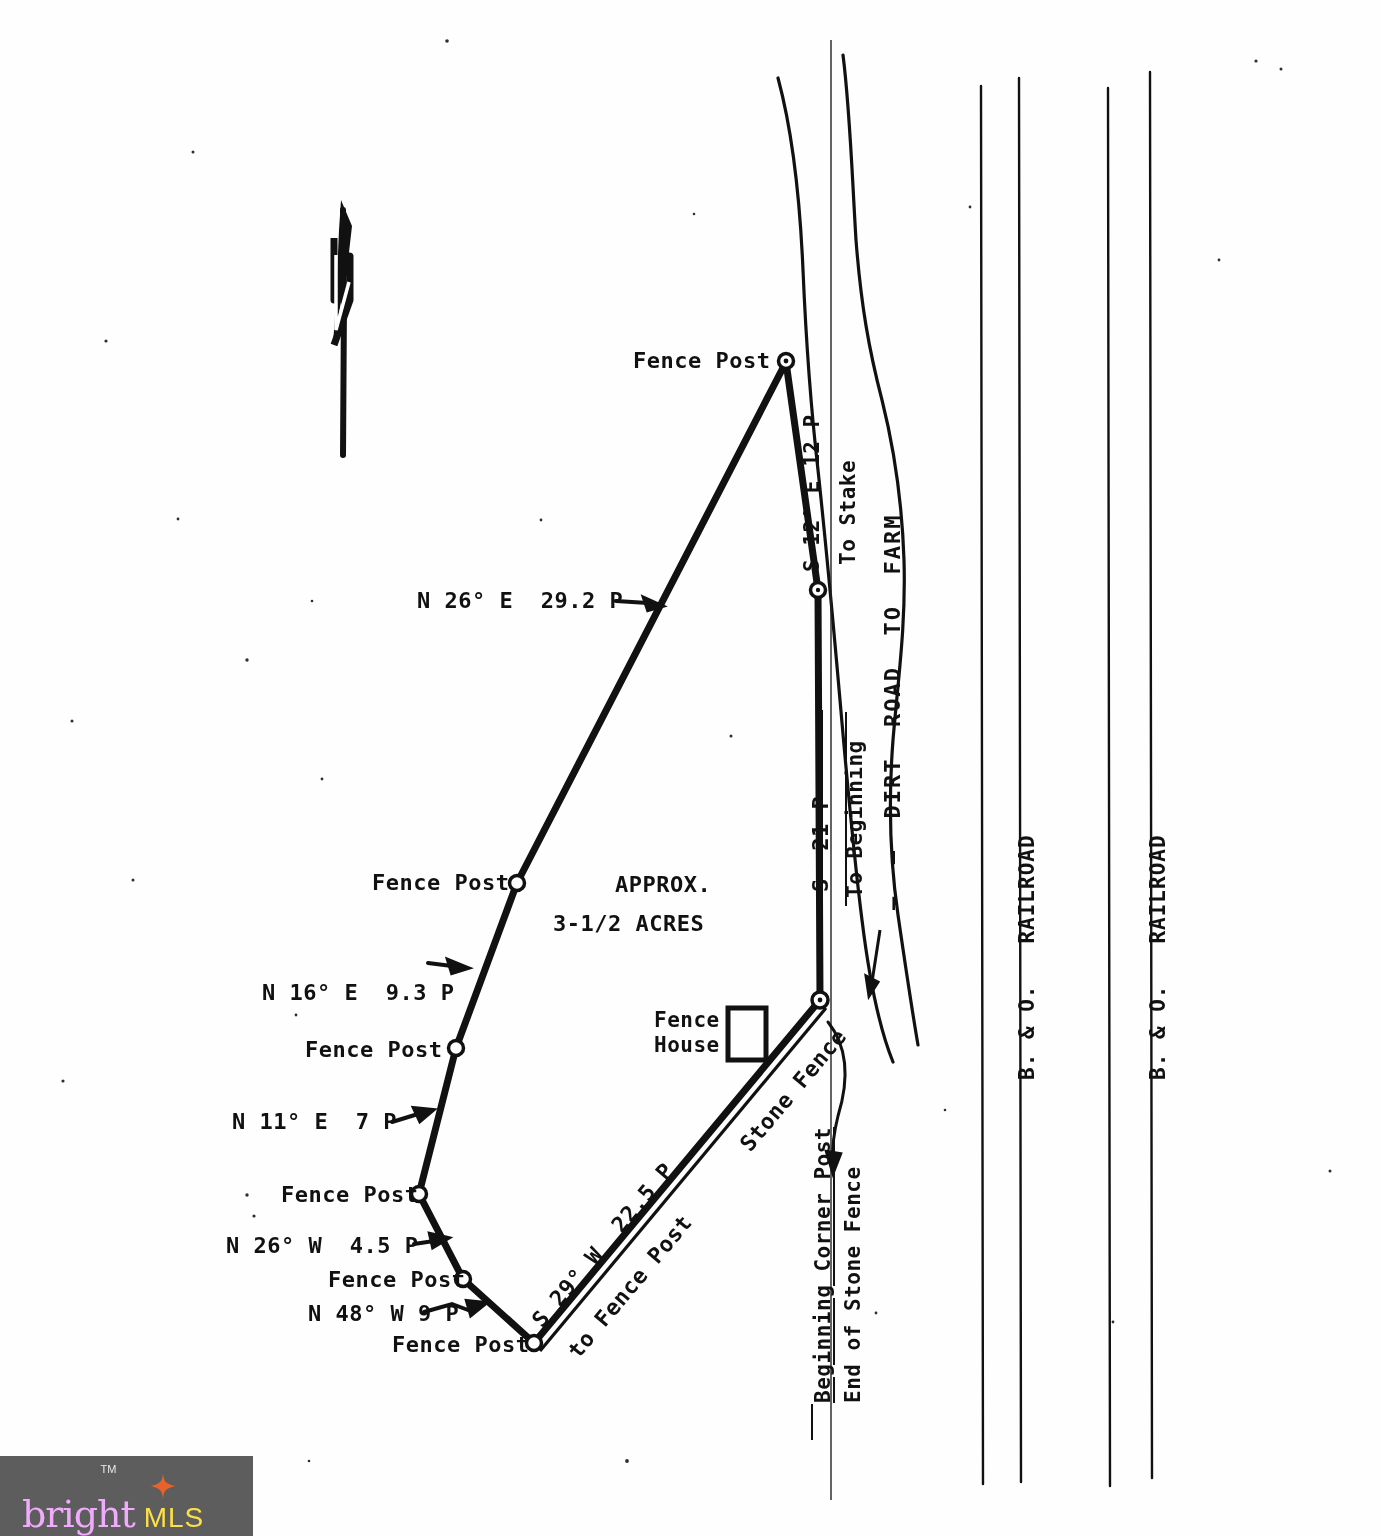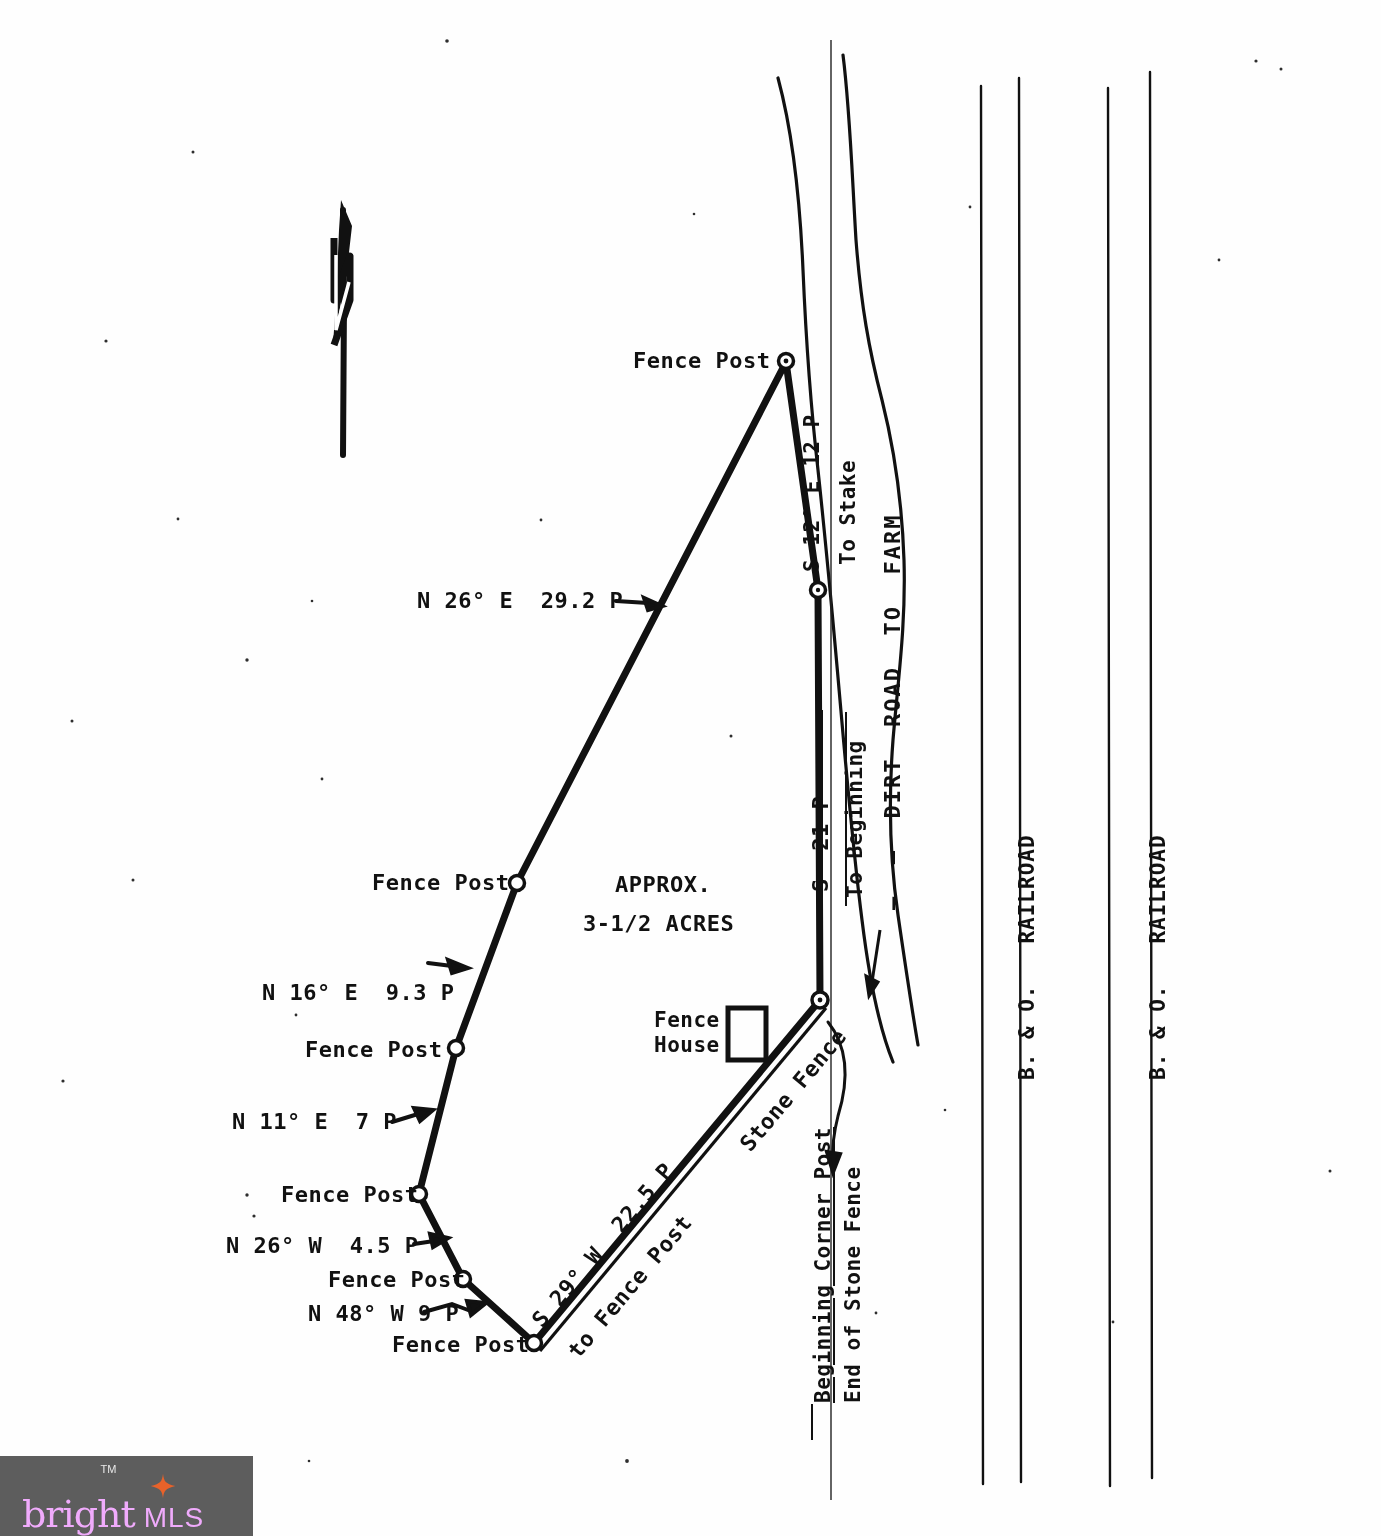--- a/index.html
+++ b/index.html
@@ -38,21 +38,21 @@
     background:#5d5d5d;
     display:flex;align-items:center;
   }
   #wm-inner{position:relative;padding-left:22px;display:flex;align-items:baseline;}
   #wm-bright{
     font-family:"DejaVu Serif","Liberation Serif",serif;
     font-size:38px;color:#f0abfc;letter-spacing:-1px;line-height:1;margin-top:36px;
   }
   #wm-mls{
     font-family:"Liberation Sans","DejaVu Sans",sans-serif;
-    font-size:28px;color:#f0abfc;letter-spacing:1px;margin-left:9px;line-height:1;
+    font-size:28px;color:#fde047;letter-spacing:1px;margin-left:9px;line-height:1;
   }
   #wm-tm{
     position:absolute;right:88px;top:4px;
     font-family:"Liberation Sans","DejaVu Sans",sans-serif;
     font-size:11px;color:#e8e8e8;
   }
   #wm-star{
     position:absolute;left:150px;top:14px;width:26px;height:26px;
   }
 </style>
@@ -199,21 +199,21 @@
 
   <div class="lab s22" style="left:633px;top:348px;">Fence Post</div>
 
   <div class="lab s21 rot90" style="left:800px;top:572px;">S 12° E 12 P</div>
 
   <div class="lab s21 rot90" style="left:836px;top:565px;">To Stake</div>
 
   <div class="lab s22" style="left:417px;top:588px;">N 26° E  29.2 P</div>
 
   <div class="lab s22" style="left:615px;top:872px;">APPROX.</div>
-  <div class="lab s22" style="left:583px;top:911px;">3-1/2 ACRES</div>
+  <div class="lab s22" style="left:553px;top:911px;">3-1/2 ACRES</div>
 
   <div class="lab s22" style="left:372px;top:870px;">Fence Post</div>
 
   <div class="lab s22" style="left:262px;top:980px;">N 16° E  9.3 P</div>
 
   <div class="lab s22 rot90" style="left:808px;top:892px;">S  21 P</div>
 
   <div class="lab s21 rot90" style="left:843px;top:898px;">To Beginning</div>
 
   <div class="lab s21" style="left:654px;top:1008px;">Fence</div>

